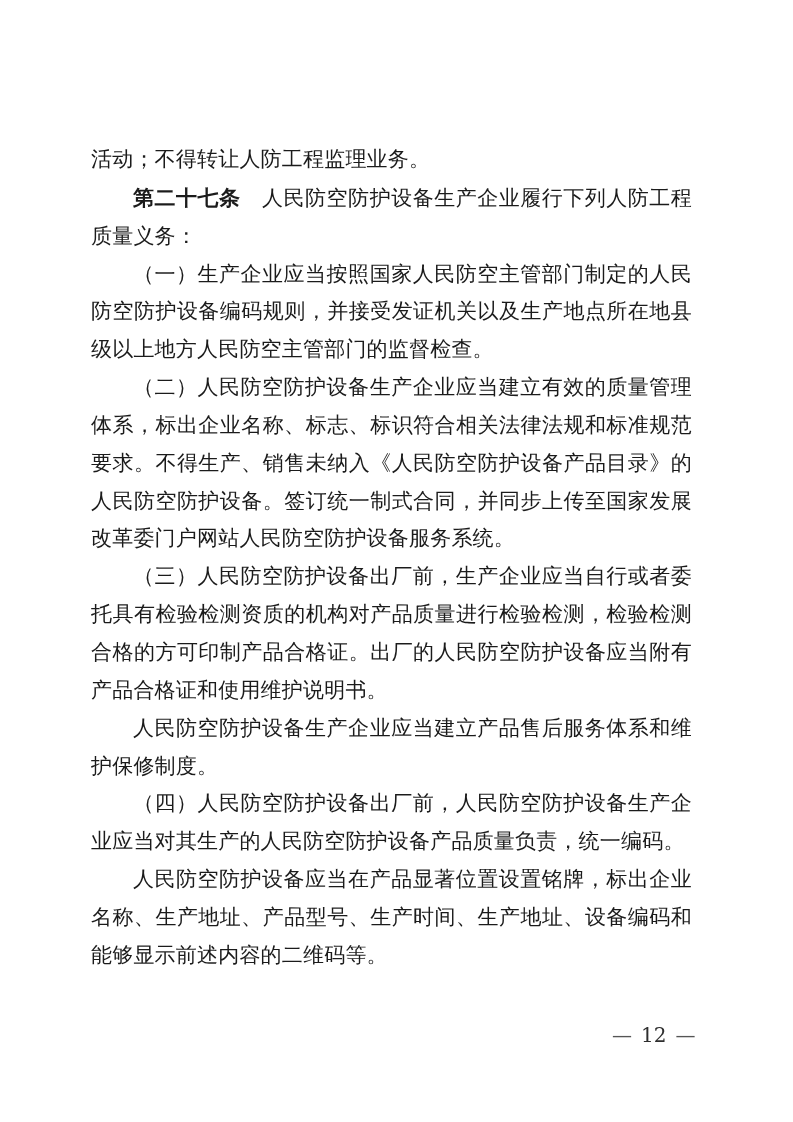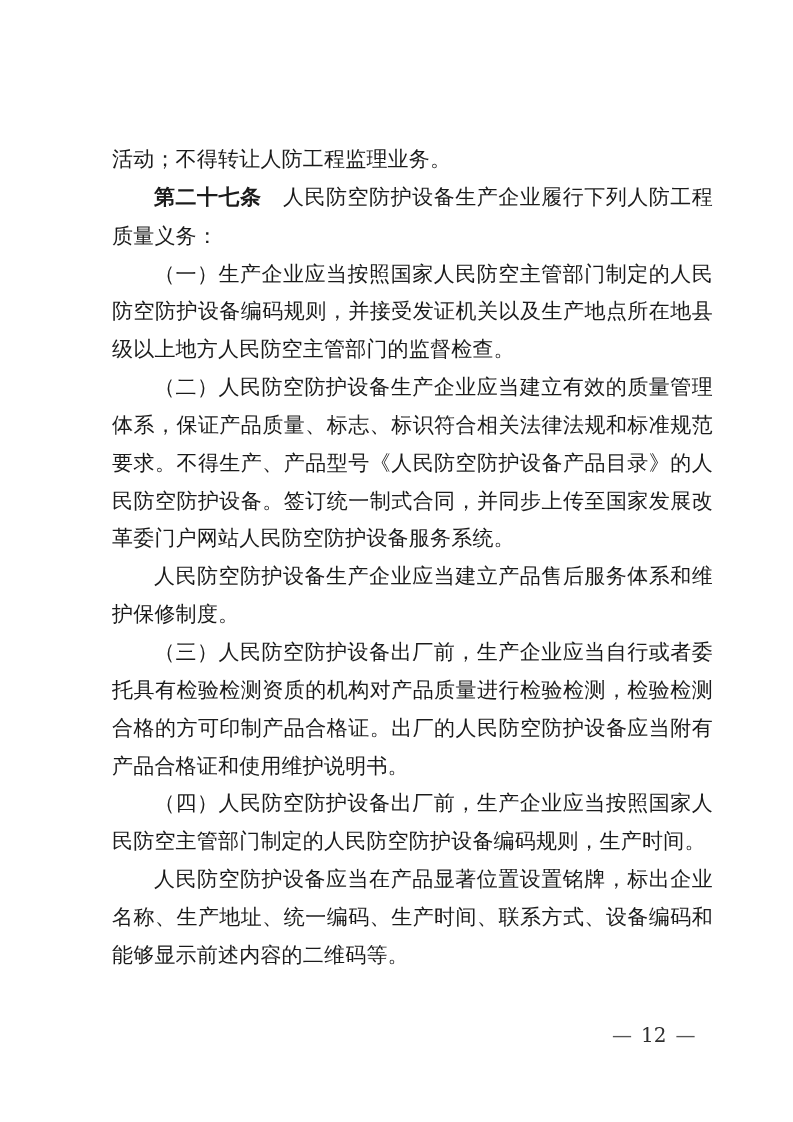--- a/index.html
+++ b/index.html
@@ -10,39 +10,39 @@
   .page {
     position: relative;
     width: 793px;
     height: 1122px;
     background: #ffffff;
     overflow: hidden;
     font-family: "DejaVu Serif", "Liberation Serif", serif;
   }
   .text-block {
     position: absolute;
-    left: 112px;
+    left: 91px;
     top: 141px;
     width: 601px;
     font-size: 21px;
     line-height: 37.85px;
     color: #1b1b1b;
     text-align: justify;
     text-justify: inter-ideograph;
     letter-spacing: 0.2px;
   }
   .para {
     margin: 0;
     padding: 0;
   }
   .para.indented {
     text-indent: 2em;
   }
   .article-no {
-    font-family: Liberation Mono, monospace;
+    font-family: Liberation Sans, sans-serif;
     font-weight: 700;
   }
   .footer {
     position: absolute;
     top: 1022px;
     left: 612px;
     height: 26px;
     display: flex;
     align-items: center;
     gap: 9px;
@@ -56,25 +56,25 @@
 </style>
 </head>
 <body>
 
 <div class="page">
 
   <main class="text-block" id="body-block">
       <p class="para">活动；不得转让人防工程监理业务。</p>
       <p class="para indented"><b class="article-no">第二十七条</b>　人民防空防护设备生产企业履行下列人防工程质量义务：</p>
       <p class="para indented">（一）生产企业应当按照国家人民防空主管部门制定的人民防空防护设备编码规则，并接受发证机关以及生产地点所在地县级以上地方人民防空主管部门的监督检查。</p>
-      <p class="para indented">（二）人民防空防护设备生产企业应当建立有效的质量管理体系，保证产品质量、标志、标识符合相关法律法规和标准规范要求。不得生产、产品型号《人民防空防护设备产品目录》的人民防空防护设备。签订统一制式合同，并同步上传至国家发展改革委门户网站人民防空防护设备服务系统。</p>
+      <p class="para indented">（二）人民防空防护设备生产企业应当建立有效的质量管理体系，标出企业名称、标志、标识符合相关法律法规和标准规范要求。不得生产、销售未纳入《人民防空防护设备产品目录》的人民防空防护设备。签订统一制式合同，并同步上传至国家发展改革委门户网站人民防空防护设备服务系统。</p>
+      <p class="para indented">（三）人民防空防护设备出厂前，生产企业应当自行或者委托具有检验检测资质的机构对产品质量进行检验检测，检验检测合格的方可印制产品合格证。出厂的人民防空防护设备应当附有产品合格证和使用维护说明书。</p>
       <p class="para indented">人民防空防护设备生产企业应当建立产品售后服务体系和维护保修制度。</p>
-      <p class="para indented">（三）人民防空防护设备出厂前，生产企业应当自行或者委托具有检验检测资质的机构对产品质量进行检验检测，检验检测合格的方可印制产品合格证。出厂的人民防空防护设备应当附有产品合格证和使用维护说明书。</p>
-      <p class="para indented">（四）人民防空防护设备出厂前，生产企业应当按照国家人民防空主管部门制定的人民防空防护设备编码规则，生产时间。</p>
-      <p class="para indented">人民防空防护设备应当在产品显著位置设置铭牌，标出企业名称、生产地址、统一编码、生产时间、联系方式、设备编码和能够显示前述内容的二维码等。</p>
+      <p class="para indented">（四）人民防空防护设备出厂前，人民防空防护设备生产企业应当对其生产的人民防空防护设备产品质量负责，统一编码。</p>
+      <p class="para indented">人民防空防护设备应当在产品显著位置设置铭牌，标出企业名称、生产地址、产品型号、生产时间、生产地址、设备编码和能够显示前述内容的二维码等。</p>
     </main>
 
   <div class="footer">
     <span class="dash">—</span>
     <span class="pagenum">12</span>
     <span class="dash">—</span>
   </div>
 
 </div>
 

